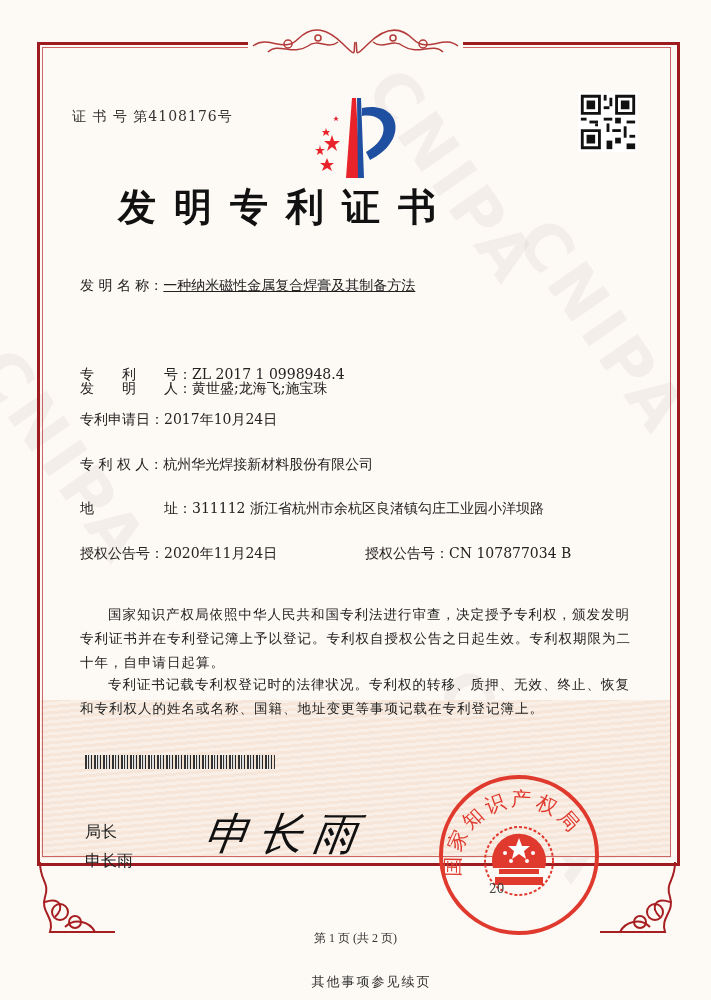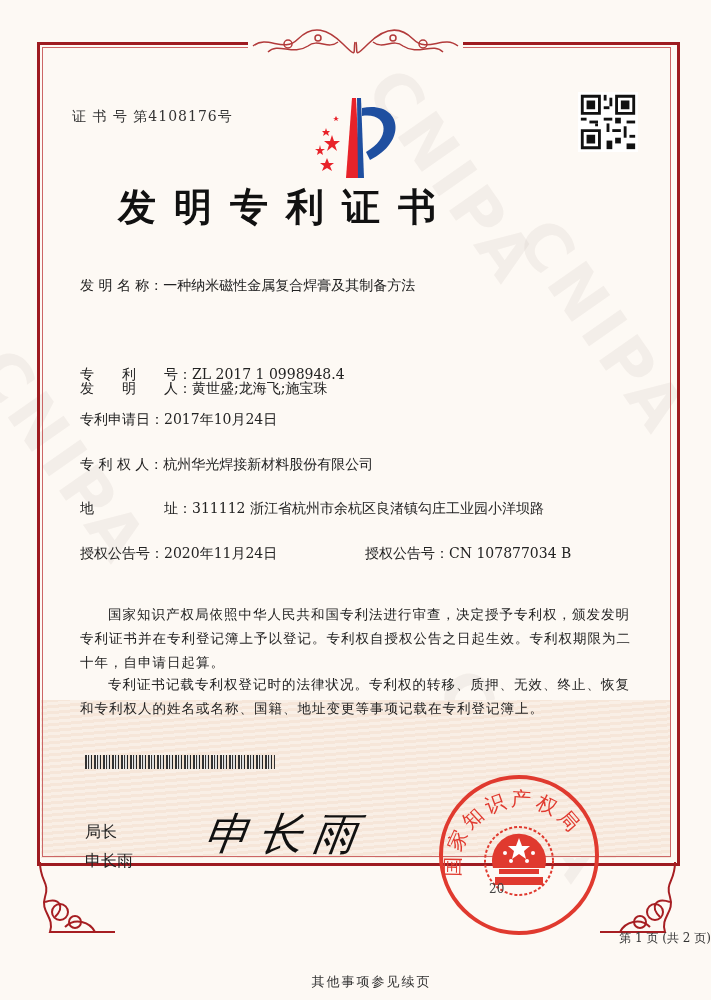--- a/index.html
+++ b/index.html
@@ -42,21 +42,21 @@
   .field { position:absolute; left:80px; font-size:14px; color:#222; white-space:nowrap; }
   .field .lbl { display:inline-block; }
   .para { position:absolute; left:80px; width:560px; font-size:13.5px; line-height:24px; color:#222; text-indent:28px; letter-spacing:1px;margin-top:28px;}
   .barcode {
     position:absolute; left:85px; top:755px; width:190px; height:14px;
     background:repeating-linear-gradient(90deg,#333 0 2px,#eee 2px 3px,#333 3px 4px,#ddd 4px 6px,#222 6px 7px,#f0e0d0 7px 9px);
   }
   .director { position:absolute; left:85px; font-size:16px; color:#222; font-family:"DejaVu Sans","Liberation Sans",sans-serif; }
   .signature { position:absolute; left:205px; top:805px; font-size:44px; font-style:italic; color:#111; font-family:"DejaVu Serif", serif; letter-spacing:10px; transform:skewX(-8deg);}
   .seal { position:absolute; left:437px; top:773px; width:165px; height:165px; }
-  .page-no { position:absolute; left:0; width:711px; top:930px; text-align:right; font-size:12px; color:#333; }
+  .page-no { position:absolute; left:0; width:711px; top:930px; text-align:center; font-size:12px; color:#333;font-family:Liberation Serif, serif; }
   .footer-note { position:absolute; left:0; width:711px; top:973px; text-align:center; font-size:13px; color:#333; letter-spacing:2px;padding-left:16px; }
 </style>
 </head>
 <body>
 
 <div class="watermark" style="left:330px;top:140px;">CNIPA</div>
 <div class="watermark" style="left:480px;top:290px;">CNIPA</div>
 <div class="watermark" style="left:-60px;top:420px;">CNIPA</div>
 <div class="watermark" style="left:400px;top:740px;">CNIPA</div>
 
@@ -129,21 +129,21 @@
       <rect x="13" y="16" width="2" height="2"></rect>
     <rect x="18" y="15" width="2" height="1"></rect>
       <rect x="10" y="17" width="2" height="3"></rect>
     <rect x="17" y="18" width="3" height="2"></rect>
       <rect x="6" y="11" width="1" height="1"></rect>
   </g>
 </svg>
 
 <div class="title">发明专利证书</div>
 
-<div class="field" style="top:277px;">
+<div class="field" style="top:277px;text-decoration:underline;">
   <span class="lbl">发 明 名 称：</span><span>一种纳米磁性金属复合焊膏及其制备方法</span>
 </div>
 <div class="field" style="top:333px;margin-top:47px;">
   <span class="lbl">发　　明　　人：</span><span>黄世盛;龙海飞;施宝珠</span>
 </div>
 <div class="field" style="top:366px;">
   <span class="lbl">专　　利　　号：</span><span>ZL 2017 1 0998948.4</span>
 </div>
 <div class="field" style="top:411px;">
   <span class="lbl">专利申请日：</span><span>2017年10月24日</span>

